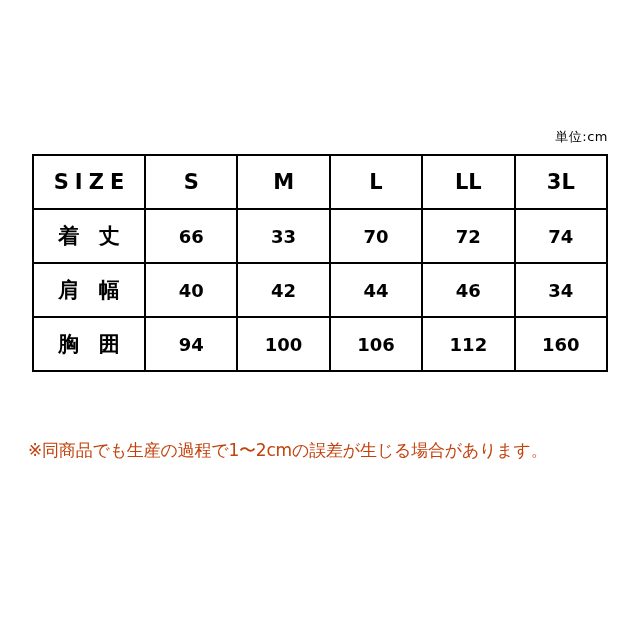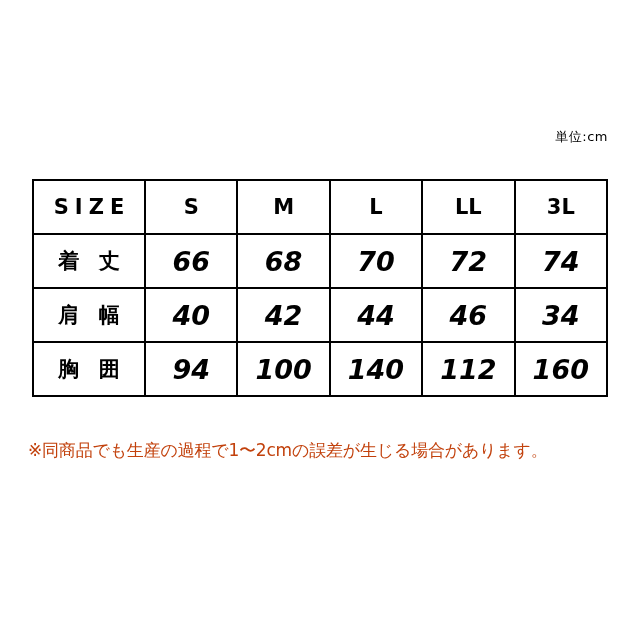--- a/index.html
+++ b/index.html
@@ -24,21 +24,21 @@
     position: absolute;
     right: 32px;
     top: 128px;
     font-size: 13px;
     letter-spacing: 0.5px;
     color: #000;
   }
   .size-table-wrap {
     position: absolute;
     left: 32px;
-    top: 179px;
+    top: 154px;
     width: 576px;
   }
   table.size-table {
     border-collapse: collapse;
     width: 576px;
     table-layout: fixed;
   }
   table.size-table td, table.size-table th {
     border: 2px solid #000000;
     text-align: center;
@@ -55,22 +55,21 @@
   table.size-table .rowhead {
     width: 110px;
     font-size: 21px;
     letter-spacing: 6px;
     text-indent: 6px;
   }
   table.size-table .colhead {
     font-size: 21px;
   }
   table.size-table td.val {
-    font-size: 27px;
-    font-style: italic;
+    font-size: 18px;
   }
   .notes {
     position: absolute;
     left: 28px;
     top: 437px;
     width: 600px;
   }
   .notes .note-line {
     font-size: 17px;
     line-height: 1.55;
@@ -95,38 +94,38 @@
           <th class="colhead">M</th>
           <th class="colhead">L</th>
           <th class="colhead">LL</th>
           <th class="colhead">3L</th>
         </tr>
       </thead>
       <tbody>
         <tr>
           <td class="rowhead">着 丈</td>
           <td class="val">66</td>
-          <td class="val">68</td>
+          <td class="val">33</td>
           <td class="val">70</td>
           <td class="val">72</td>
           <td class="val">74</td>
         </tr>
         <tr>
           <td class="rowhead">肩 幅</td>
           <td class="val">40</td>
           <td class="val">42</td>
           <td class="val">44</td>
           <td class="val">46</td>
           <td class="val">34</td>
         </tr>
         <tr>
           <td class="rowhead">胸 囲</td>
           <td class="val">94</td>
           <td class="val">100</td>
-          <td class="val">140</td>
+          <td class="val">106</td>
           <td class="val">112</td>
           <td class="val">160</td>
         </tr>
       </tbody>
     </table>
   </div>
 
   <div class="notes">
     <div class="note-line">※同商品でも生産の過程で1〜2cmの誤差が生じる場合があります。</div>
   </div>

